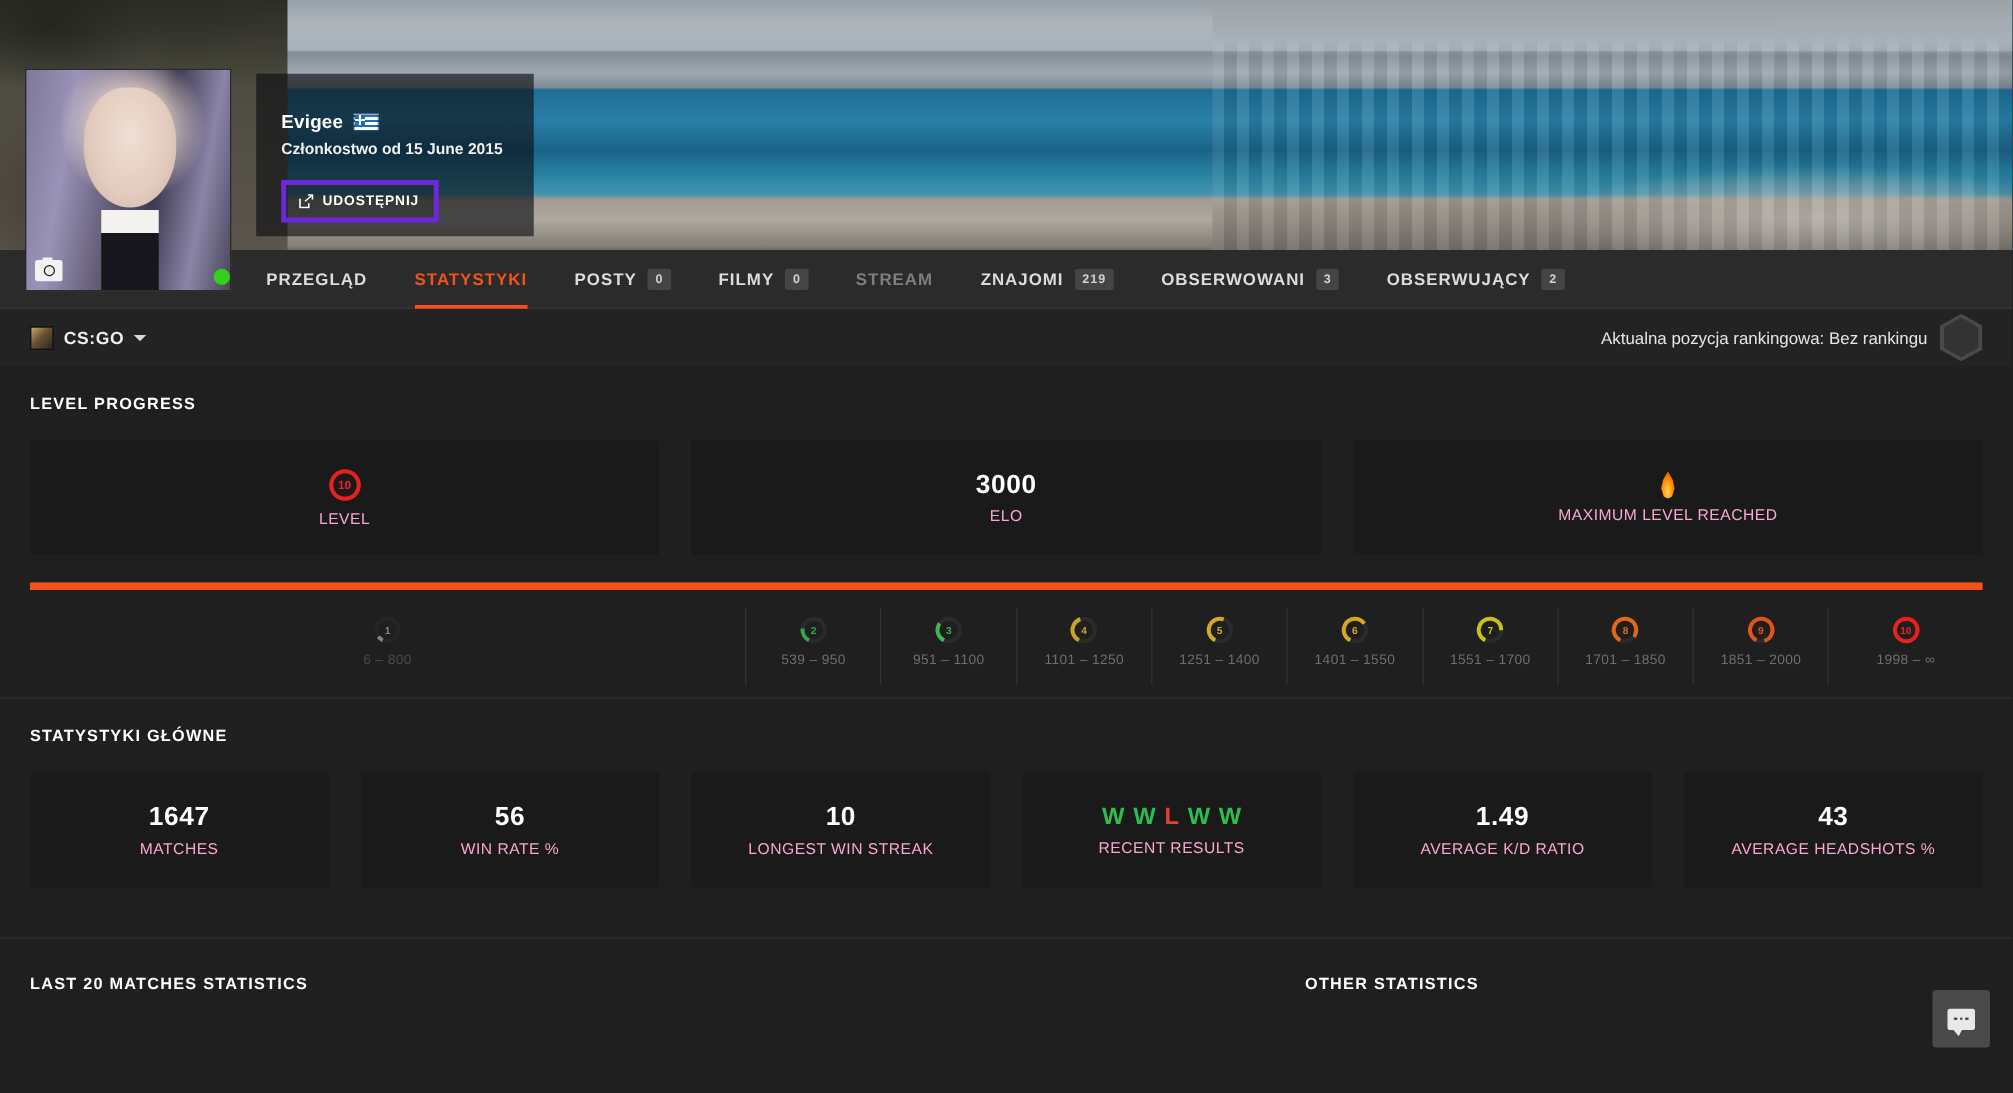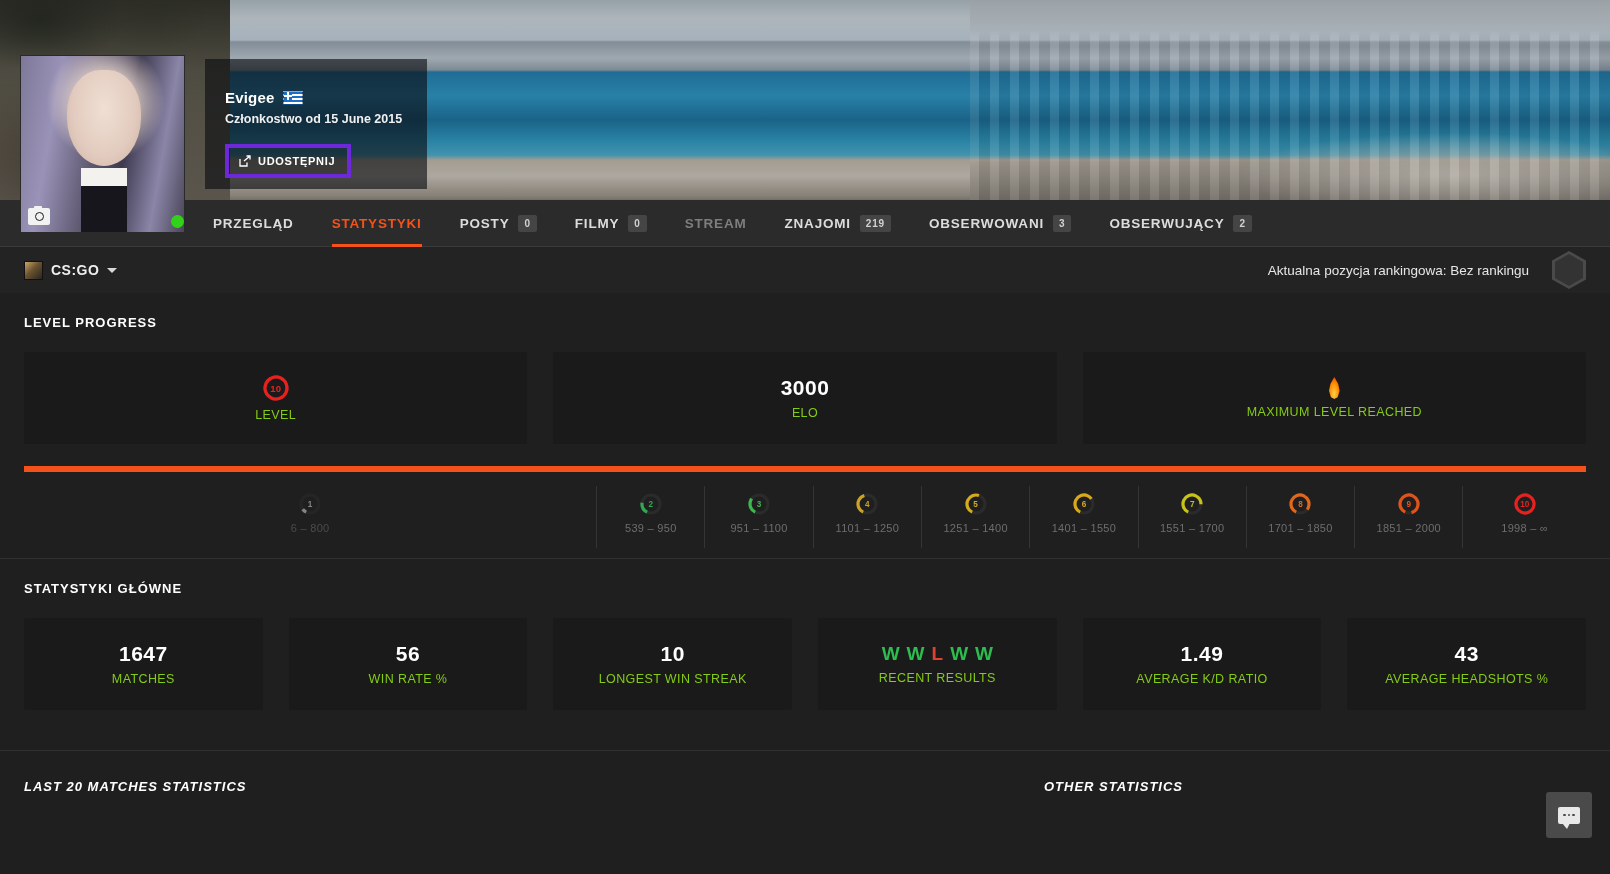--- a/index.html
+++ b/index.html
@@ -186,21 +186,21 @@
     display: flex; align-items: center; gap: 8px;
     color: #efefef; font-size: 14px; font-weight: bold; letter-spacing: .5px;
     cursor: pointer;
   }
   .game-icon {
     width: 19px; height: 19px;
     background: linear-gradient(135deg, #caa66a 0%, #6b5330 45%, #2a2420 100%);
     border: 1px solid #111;
   }
   .caret { width: 0; height: 0; border-left: 5px solid transparent; border-right: 5px solid transparent; border-top: 5px solid #d8d8d8; }
-  .rank-area { display: flex; align-items: center; gap: 23px; }
+  .rank-area { display: flex; align-items: center; gap: 10px; }
   .rank-text { color: #e6e6e6; font-size: 13.5px; }
   .hex {
     width: 34px; height: 38px;
     background: #4a4a4a;
     clip-path: polygon(50% 0%, 100% 25%, 100% 75%, 50% 100%, 0% 75%, 0% 25%);
     position: relative;
   }
   .hex::after {
     content: ""; position: absolute; inset: 3px;
     background: #333; clip-path: polygon(50% 0%, 100% 25%, 100% 75%, 50% 100%, 0% 75%, 0% 25%);
@@ -214,21 +214,21 @@
   .cards-row { display: flex; gap: 26px; padding: 22px 24px 0 24px; }
   .card {
     background: #1a1a1a;
     border-radius: 2px;
     flex: 1;
     height: 92px;
     display: flex; flex-direction: column; align-items: center; justify-content: center;
     gap: 6px;
   }
   .card .big { font-size: 21px; font-weight: bold; color: #fff; letter-spacing: .5px; }
-  .card .lbl { font-size: 12.5px; color: #84cc16; letter-spacing: .4px; }
+  .card .lbl { font-size: 12.5px; color: #f9a8d4; letter-spacing: .4px; }
 
   
   .lvl-badge { position: relative; width: 28px; height: 28px; }
   .lvl-badge svg { display: block; }
   .lvl-badge .num {
     position: absolute; inset: 0;
     display: flex; align-items: center; justify-content: center;
     font-size: 9.5px; font-weight: bold;
   }
   .flame {
@@ -259,21 +259,21 @@
   .tick .range { font-size: 11px; color: #6e6e6e; letter-spacing: .3px; }
   .tick.dim { opacity: .55; }
 
   .divider { height: 1px; background: #303030; margin-top: 10px; }
 
   
   .recent { display: flex; gap: 7px; font-size: 19px; font-weight: bold; }
   .w { color: #2dbd4e; }
   .l { color: #e0402f; }
 
-  .bottom-wrap { padding-top: 30px; font-style: italic; }
+  .bottom-wrap { padding-top: 30px; }
   .bottom-titles {
     display: flex; padding: 28px 24px 0 24px;
   }
   .bottom-titles .t { color: #fff; font-size: 13px; font-weight: bold; letter-spacing: 1px; }
   .bt-left { width: 1020px; }
 
   .chat-fab {
     position: absolute; right: 18px; bottom: 36px;
     width: 46px; height: 46px;
     background: #4a4a4a;

